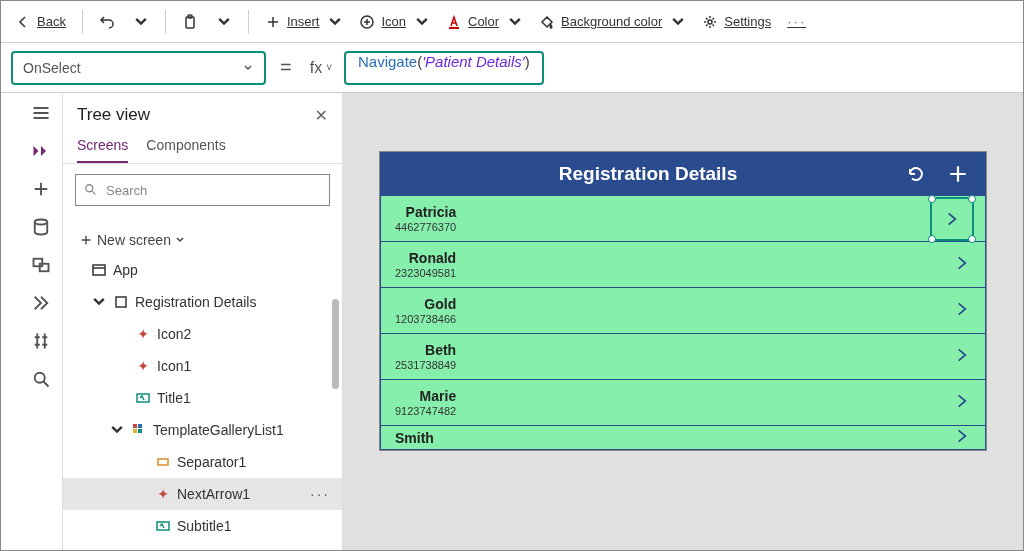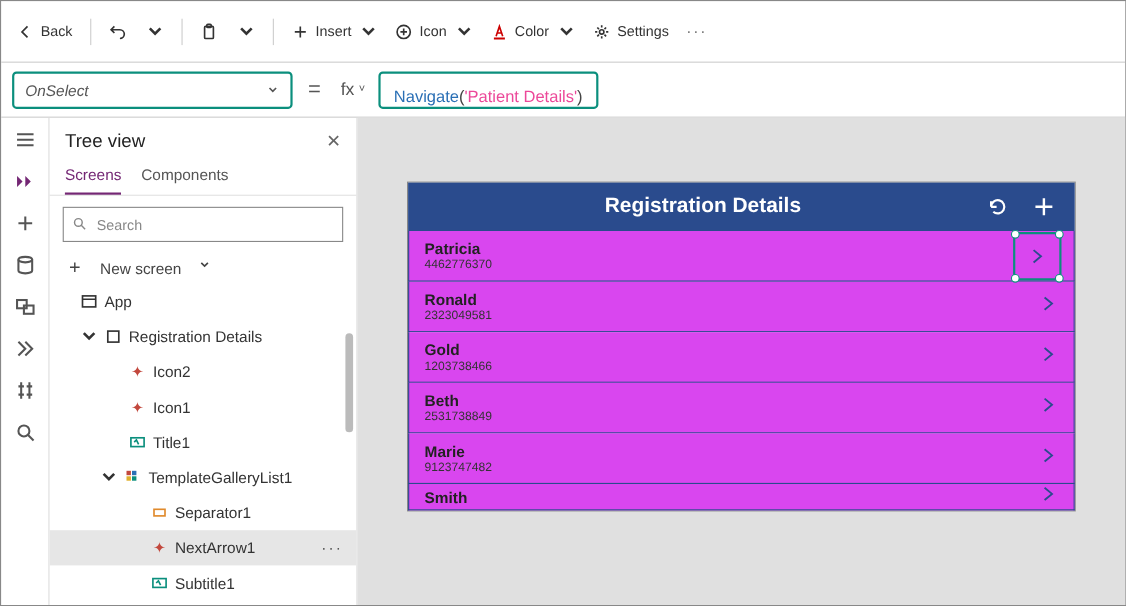--- a/index.html
+++ b/index.html
@@ -1,67 +1,67 @@
 <!DOCTYPE html>
 <html><head>
 <meta charset="utf-8">
 <style>
 * { box-sizing: border-box; margin: 0; padding: 0; font-family: "Segoe UI", Arial, sans-serif; }
 body { width: 1024px; height: 551px; overflow: hidden; background: #fff; border: 1px solid #888; position: relative; }
 
 
-.topbar { height: 56px; border-bottom: 1px solid #ccc; display: flex; align-items: center; padding: 0 8px; gap: 4px; font-size: 13px; color: #333; }
+.topbar { height: 42px; border-bottom: 1px solid #ccc; display: flex; align-items: center; padding: 0 8px; gap: 4px; font-size: 13px; color: #333; text-decoration: underline; }
 .topbar .sep { width: 1px; height: 24px; background: #ccc; margin: 0 6px; }
 .tb-btn { display: flex; align-items: center; gap: 6px; padding: 4px 6px; border-radius: 3px; cursor: pointer; }
 .tb-btn svg { width: 16px; height: 16px; }
 .dd-caret { margin-left: 2px; }
 
 
 .formulabar { height: 50px; border-bottom: 1px solid #ccc; display: flex; align-items: center; padding: 0 10px; gap: 8px; }
-.prop-select { width: 255px; height: 34px; border: 2px solid #0b8f7d; border-radius: 4px; display: flex; align-items: center; justify-content: space-between; padding: 0 10px; font-size: 14px; color: #555; font-style: italic; }
+.prop-select { width: 255px; height: 34px; border: 2px solid #0b8f7d; border-radius: 4px; display: flex; align-items: center; justify-content: space-between; padding: 0 10px; font-size: 14px; color: #555; }
 .eq { font-size: 20px; color: #555; padding: 0 6px;}
 .fx { display: flex; align-items: center; gap: 4px; font-size: 16px; color: #555; padding: 0 4px;}
 .fx-chev { font-size: 10px; color: #555;}
-.formula-content { flex: 0 0 auto; height: 34px; border: 2px solid #0b8f7d; border-radius: 4px; display: flex; align-items: flex-end; padding: 0 12px; font-family: Consolas, monospace; font-size: 15px; }
+.formula-content { flex: 0 0 auto; height: 34px; border: 2px solid #0b8f7d; border-radius: 4px; display: flex; align-items: flex-start; padding: 0 12px; font-family: Consolas, monospace; font-size: 15px; }
 .fc-func { color: #2a6fb5; }
 .fc-paren { color: #444; }
-.fc-str { color: #ec4899; }
-
-
-.main { display: flex; height: calc(100% - 92px); }
+.fc-str { color: #6d28d9; font-style: italic; }
+
+
+.main { display: flex; height: calc(100% - 92px); padding-left: 18px; }
 .leftrail { width: 44px; border-right: 1px solid #ddd; display: flex; flex-direction: column; align-items: center; padding-top: 10px; gap: 18px; }
 .leftrail .rail-ic { width: 20px; height: 20px; color: #555; display:flex; align-items:center; justify-content:center;}
 .leftrail .rail-ic.active { color: #742774; }
 
 
 .treepanel { width: 280px; border-right: 1px solid #ddd; display: flex; flex-direction: column; position: relative; }
 .tp-head { display: flex; align-items: center; justify-content: space-between; padding: 12px 14px 4px 14px; }
 .tp-title { font-size: 17px; color: #222; }
 .tp-close { font-size: 16px; color: #666; cursor:pointer;}
 .tp-tabs { display: flex; gap: 18px; padding: 8px 14px 0 14px; border-bottom: 1px solid #e1e1e1; font-size: 14px;}
 .tp-tab { padding-bottom: 8px; color: #555; cursor:pointer;}
 .tp-tab.active { color: #742774; font-weight:400; border-bottom: 2px solid #742774; }
 .tp-search { margin: 10px 12px; height: 32px; border: 1px solid #888; display: flex; align-items: center; padding: 0 8px; gap: 8px; font-size: 13px; color: #888;}
-.tp-newscreen { display:flex; align-items:flex-start; gap:16px; padding: 6px 16px; font-size:14px; color:#444;}
+.tp-newscreen { display:flex; align-items:center; gap:4px; padding: 6px 16px; font-size:14px; color:#444;margin-top:10px;}
 .tree { flex:1; overflow:auto; font-size: 14px; position:relative;}
 .tree-scroll-thumb { position:absolute; right:3px; top:45px; width:7px; height:90px; background:#bbb; border-radius:4px;}
 .tnode { display:flex; align-items:center; height:32px; padding-left:10px; gap:6px; color:#333; cursor:pointer;}
 .tnode.selected { background:#e6e6e6; }
 .tnode .ic { width:16px; height:16px; display:flex;align-items:center;justify-content:center;}
 .tnode .more { margin-left:auto; margin-right:12px; color:#555; letter-spacing:2px;}
 .indent1{padding-left:28px;} .indent2{padding-left:46px;} .indent3{padding-left:72px;} .indent4{padding-left:92px;}
 
 
 .canvas { flex:1; background: #e0e0e0; display:flex; align-items:flex-start; justify-content:center; padding-top: 58px;}
 .phone { width: 608px; background:#fff; border:1px solid #888;}
 .phone-header { height: 44px; background: #2a4b8d; color:#fff; display:flex; align-items:center; padding: 0 14px;}
 .ph-title { flex:1; text-align:center; font-size: 19px; font-weight:600;}
 .ph-ic { width:28px; height:28px; display:flex; align-items:center; justify-content:center;}
 .ph-ic svg{stroke:#fff;}
-.list-row { height:46px; border:1px solid #2a4b8d; border-top:none; display:flex; align-items:center; padding: 0 14px; background:#d946ef;}
+.list-row { height:46px; border:1px solid #2a4b8d; border-top:none; display:flex; align-items:center; padding: 0 14px; background:#86efac;text-align:right;}
 .list-row:first-of-type{border-top:1px solid #2a4b8d;}
 .list-row .nm { font-size:14px; font-weight:600; color:#222;}
 .list-row .sub { font-size:11px; color:#333; margin-top:1px;}
 .list-row .col { display:flex; flex-direction:column;}
 .list-row .arrow { margin-left:auto; color:#2a4b8d;}
 .list-row.last { height:24px; }
 .sel-handles { position:relative; }
 .sel-box { position:absolute; right:-3px; top:-22px; width:44px; height:44px; border:2px solid #0b8f7d; border-radius:3px; display:flex; align-items:center; justify-content:center;}
 .sel-box .h { position:absolute; width:8px; height:8px; background:#fff; border:1px solid #0b8f7d; border-radius:50%;}
 .sel-box .h.tl{top:-4px;left:-4px;} .sel-box .h.tr{top:-4px;right:-4px;}
@@ -126,20 +126,29 @@
         <path d="M5 12 8 3l3 9M6 9h4" stroke="#c00"></path>
         <path d="M3 14h10" stroke="#c00" stroke-width="2"></path>
       </svg>
     <span>Color</span>
     <svg class="dd-caret" viewBox="0 0 10 10" width="10" height="10">
         <path d="M2 3l3 3 3-3"></path>
       </svg>
   </div>
   <div class="tb-btn">
     <svg viewBox="0 0 16 16">
+        <path d="M3 8l5-5 5 5-5 5zM12 11c1 1 1 3 0 3s-1-2 0-3z"></path>
+      </svg>
+    <span>Background color</span>
+    <svg class="dd-caret" viewBox="0 0 10 10" width="10" height="10">
+        <path d="M2 3l3 3 3-3"></path>
+      </svg>
+  </div>
+  <div class="tb-btn">
+    <svg viewBox="0 0 16 16">
         <circle cx="8" cy="8" r="2"></circle>
         <path d="M8 2v2M8 12v2M2 8h2M12 8h2M4 4l1.5 1.5M10.5 10.5 12 12M12 4l-1.5 1.5M5.5 10.5 4 12"></path>
       </svg>
     <span>Settings</span>
   </div>
   <div class="tb-btn" style="letter-spacing:2px;color:#666;">···</div>
 </div>
 
 <div class="formulabar">
   <div class="prop-select">

